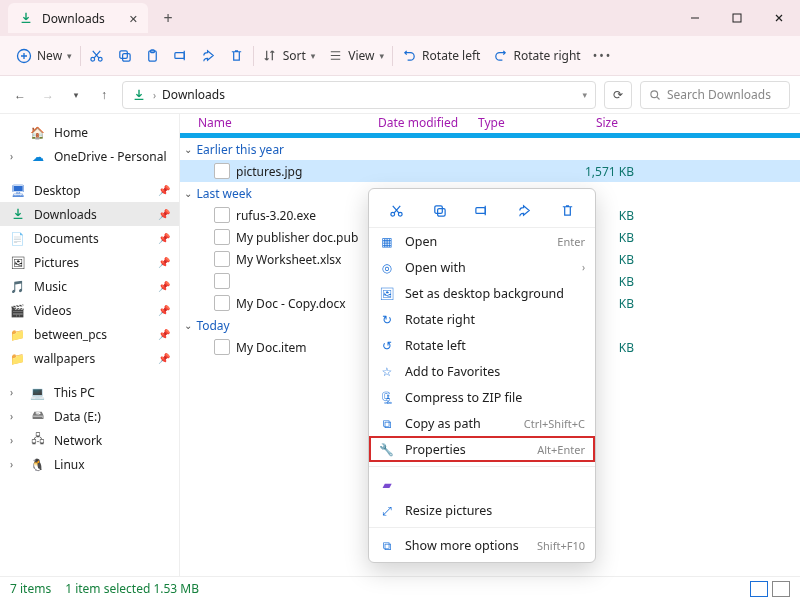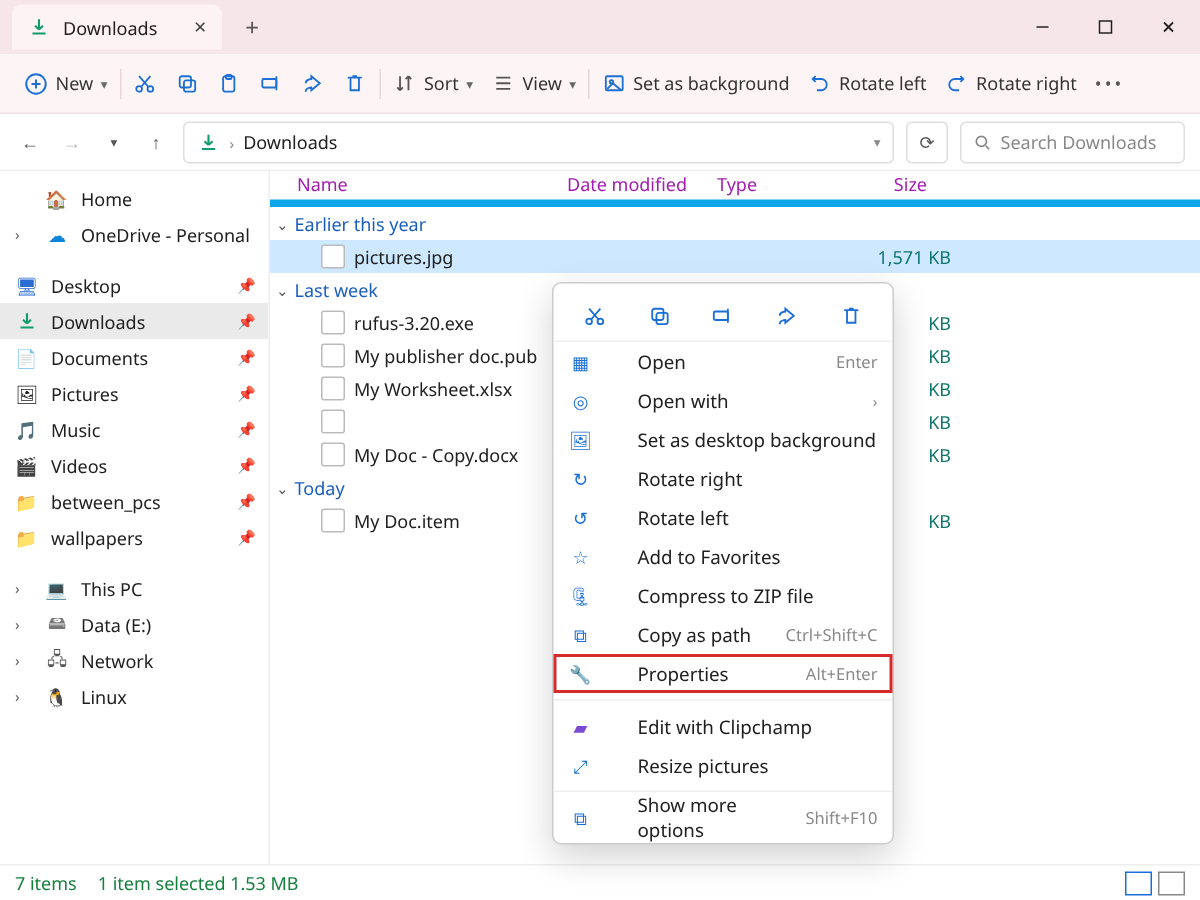--- a/index.html
+++ b/index.html
@@ -60,21 +60,21 @@
 .status { position:absolute; bottom:0; left:0; right:0; height:24px; border-top:1px solid #eee; display:flex; align-items:center; padding:0 10px; gap:14px; color:#15803d; }
 .status .viewbtns { margin-left:auto; display:flex; gap:4px; }
 .status .viewbtns div { width:18px; height:16px; border:1px solid #888; display:flex; }
 .status .viewbtns .det { border-color:#1a6fd8; }
 
 
 .ctx { position:absolute; left:368px; top:188px; width:228px; background:#fff; border:1px solid #ccc; border-radius:6px; box-shadow:0 8px 24px rgba(0,0,0,.18); padding:4px 0; z-index:50; }
 .ctxtop { display:flex; justify-content:space-around; padding:6px 6px; border-bottom:1px solid #eee; }
 .ctxtop div { width:22px; height:22px; display:flex; align-items:center; justify-content:center; color:#1a6fd8; }
 .ctxitem { display:flex; align-items:center; height:26px; padding:0 10px; gap:10px; }
-.ctxitem .lbl { flex:1; font-size:12.5px;margin-left:20px; }
+.ctxitem .lbl { flex:1; font-size:12.5px; }
 .ctxitem .sc { color:#888; font-size:11px; }
 .ctxitem .sub { color:#888; font-size:10px; }
 .ctxsep { height:1px; background:#eee; margin:4px 0; }
 .ctxitem.hl { outline:2px solid #d52b2b; outline-offset:-2px; }
 .cico { width:16px; height:16px; display:inline-flex; align-items:center; justify-content:center; color:#1a6fd8; }
 
 svg { display:block; }
 
 
 .ic-onedrive { color:#0a84d8; }
@@ -197,30 +197,20 @@
           <path d="M3 4h10M3 8h10M3 12h10"></path>
         </svg>
       </span>
     <span class="t">View</span>
     <span style="color:#666;font-size:9px">▾</span>
   </div>
   <div class="tsep"></div>
   <div class="tbtn">
     <span class="ticon">
         <svg width="15" height="15" viewBox="0 0 16 16" stroke="#1c6fd4" fill="none" stroke-width="1.3">
-          <rect x="2" y="3" width="12" height="10" rx="1"></rect>
-          <circle cx="6" cy="7" r="1.2"></circle>
-          <path d="M3 12l4-4 6 5"></path>
-        </svg>
-      </span>
-    <span class="t">Set as background</span>
-  </div>
-  <div class="tbtn">
-    <span class="ticon">
-        <svg width="15" height="15" viewBox="0 0 16 16" stroke="#1c6fd4" fill="none" stroke-width="1.3">
           <path d="M5 3L3 5l2 2M3 5h6a4 4 0 110 8H6"></path>
         </svg>
       </span>
     <span class="t">Rotate left</span>
   </div>
   <div class="tbtn">
     <span class="ticon">
         <svg width="15" height="15" viewBox="0 0 16 16" stroke="#1c6fd4" fill="none" stroke-width="1.3">
           <path d="M11 3l2 2-2 2M13 5H7a4 4 0 100 8h3"></path>
         </svg>
@@ -515,21 +505,20 @@
       <span class="sc">Ctrl+Shift+C</span>
     </div>
   <div class="ctxitem hl">
       <span class="cico">🔧</span>
       <span class="lbl">Properties</span>
       <span class="sc">Alt+Enter</span>
     </div>
   <div class="ctxsep"></div>
   <div class="ctxitem">
       <span class="cico" style="color:#7a4bd0">▰</span>
-      <span class="lbl">Edit with Clipchamp</span>
     </div>
   <div class="ctxitem">
       <span class="cico">⤢</span>
       <span class="lbl">Resize pictures</span>
     </div>
   <div class="ctxsep"></div>
   <div class="ctxitem">
       <span class="cico">⧉</span>
       <span class="lbl">Show more options</span>
       <span class="sc">Shift+F10</span>

